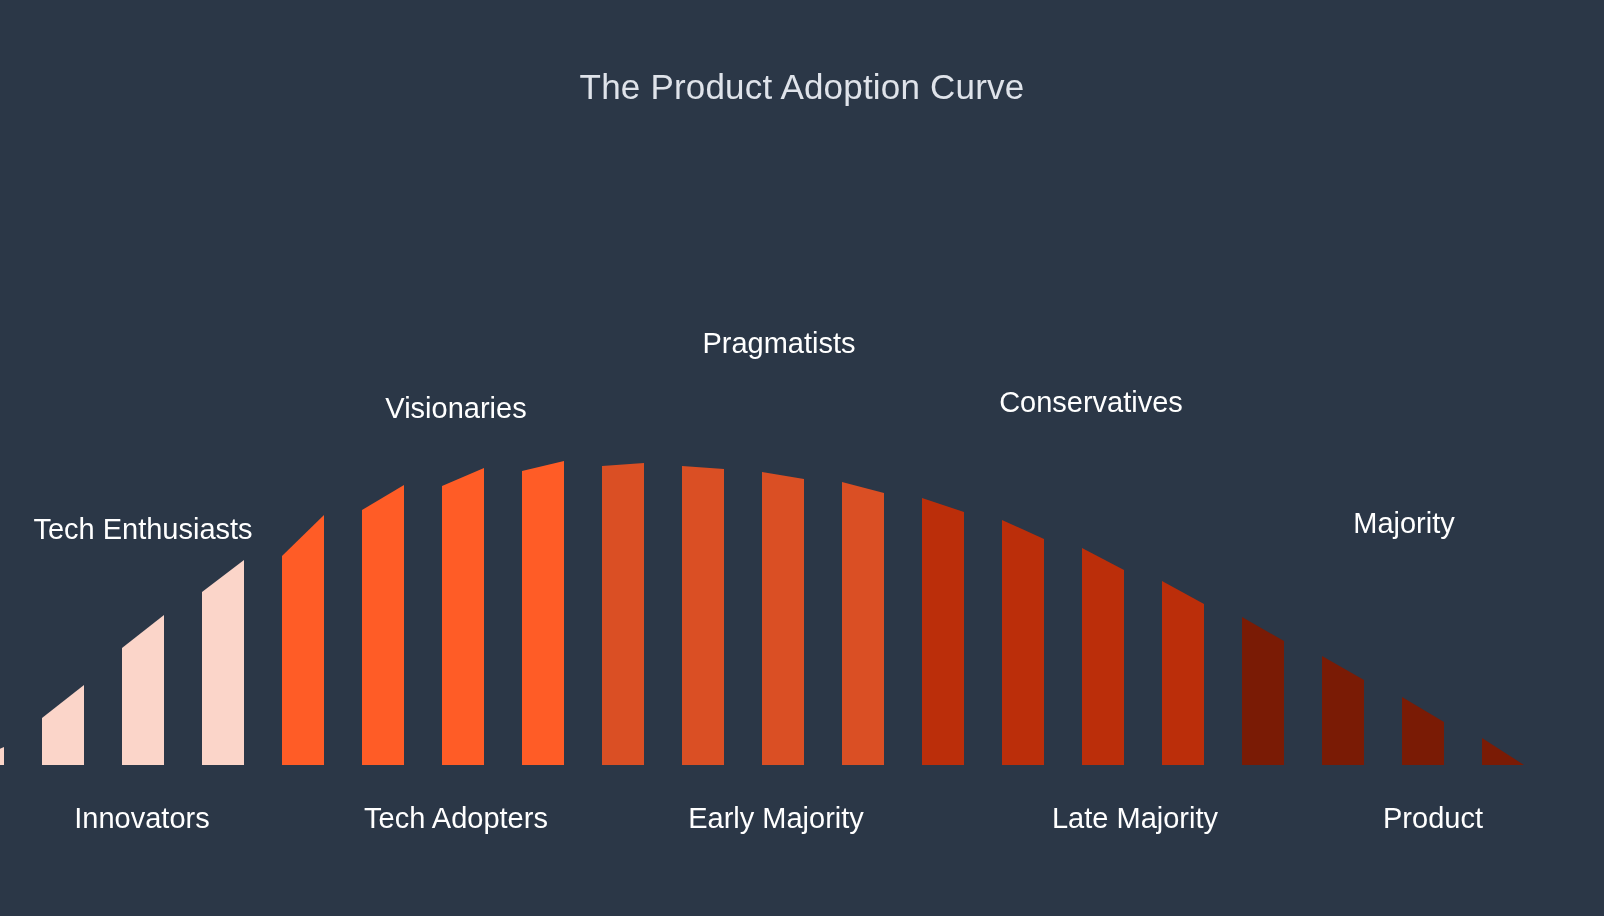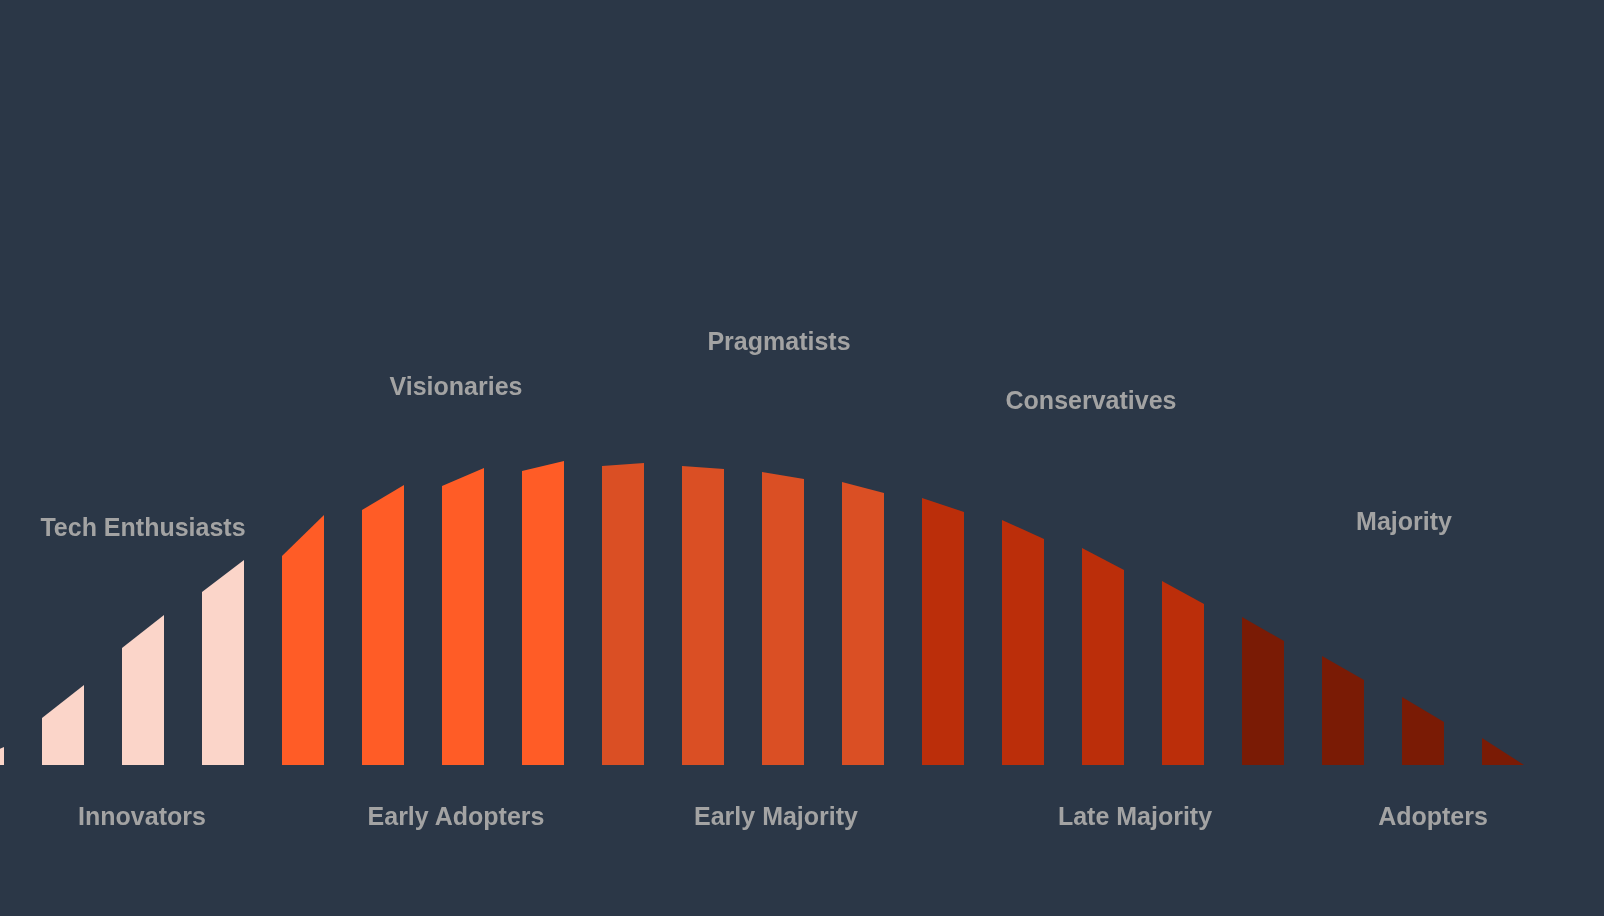--- a/index.html
+++ b/index.html
@@ -38,34 +38,35 @@
     height: 916px;
   }
   #bars-svg {
     position: absolute;
     left: 0;
     top: 0;
     display: block;
   }
   .seg-label {
     position: absolute;
-    font-size: 25px;
-    font-weight: 700;
-    color: #a3a3a3;
+    font-size: 29px;
+    font-weight: 400;
+    color: #ffffff;
     white-space: nowrap;
     transform: translateX(-50%);
   }
   .seg-label.upper { }
   .seg-label.lower { }
 </style>
 </head>
 <body>
 
 <div id="stage">
 
+  <div id="chart-title">The Product Adoption Curve</div>
 
   <div id="plot-area">
     <svg id="bars-svg" width="1604" height="916">
       <g id="bar-group">
           <polygon points="-38,765 -38,765 4,747 4,765" fill="#fbd5c9"></polygon>
           <polygon points="42,765 42,718 84,685 84,765" fill="#fbd5c9"></polygon>
           <polygon points="122,765 122,648 164,615 164,765" fill="#fbd5c9"></polygon>
           <polygon points="202,765 202,592 244,560 244,765" fill="#fbd5c9"></polygon>
           <polygon points="282,765 282,556 324,515 324,765" fill="#ff5c26"></polygon>
           <polygon points="362,765 362,510 404,485 404,765" fill="#ff5c26"></polygon>
@@ -80,27 +81,27 @@
           <polygon points="1082,765 1082,548 1124,570 1124,765" fill="#bb2e0a"></polygon>
           <polygon points="1162,765 1162,581 1204,604 1204,765" fill="#bb2e0a"></polygon>
           <polygon points="1242,765 1242,617 1284,641 1284,765" fill="#7a1b05"></polygon>
           <polygon points="1322,765 1322,656 1364,680 1364,765" fill="#7a1b05"></polygon>
           <polygon points="1402,765 1402,697 1444,722 1444,765" fill="#7a1b05"></polygon>
           <polygon points="1482,765 1482,738 1524,765 1524,765" fill="#7a1b05"></polygon>
         </g>
     </svg>
     <div id="upper-label-layer">
         <div class="seg-label upper" style="left: 143px; top: 513px;">Tech Enthusiasts</div>
-        <div class="seg-label upper" style="left: 456px; top: 372px; text-align: right;">Visionaries</div>
+        <div class="seg-label upper" style="left: 456px; top: 392px; text-align: right;">Visionaries</div>
         <div class="seg-label upper" style="left: 779px; top: 327px;">Pragmatists</div>
         <div class="seg-label upper" style="left: 1091px; top: 386px;">Conservatives</div>
         <div class="seg-label upper" style="left: 1404px; top: 507px;">Majority</div>
       </div>
     <div id="lower-label-layer">
         <div class="seg-label lower" style="left: 142px; top: 802px;">Innovators</div>
-        <div class="seg-label lower" style="left: 456px; top: 802px;">Early Adopters</div>
+        <div class="seg-label lower" style="left: 456px; top: 802px;">Tech Adopters</div>
         <div class="seg-label lower" style="left: 768px; top: 802px; margin-left: 8px;">Early Majority</div>
         <div class="seg-label lower" style="left: 1100px; top: 802px; margin-left: 35px;">Late Majority</div>
-        <div class="seg-label lower" style="left: 1433px; top: 802px;">Adopters</div>
+        <div class="seg-label lower" style="left: 1433px; top: 802px;">Product</div>
       </div>
   </div>
 
 </div>
 
 </body></html>

